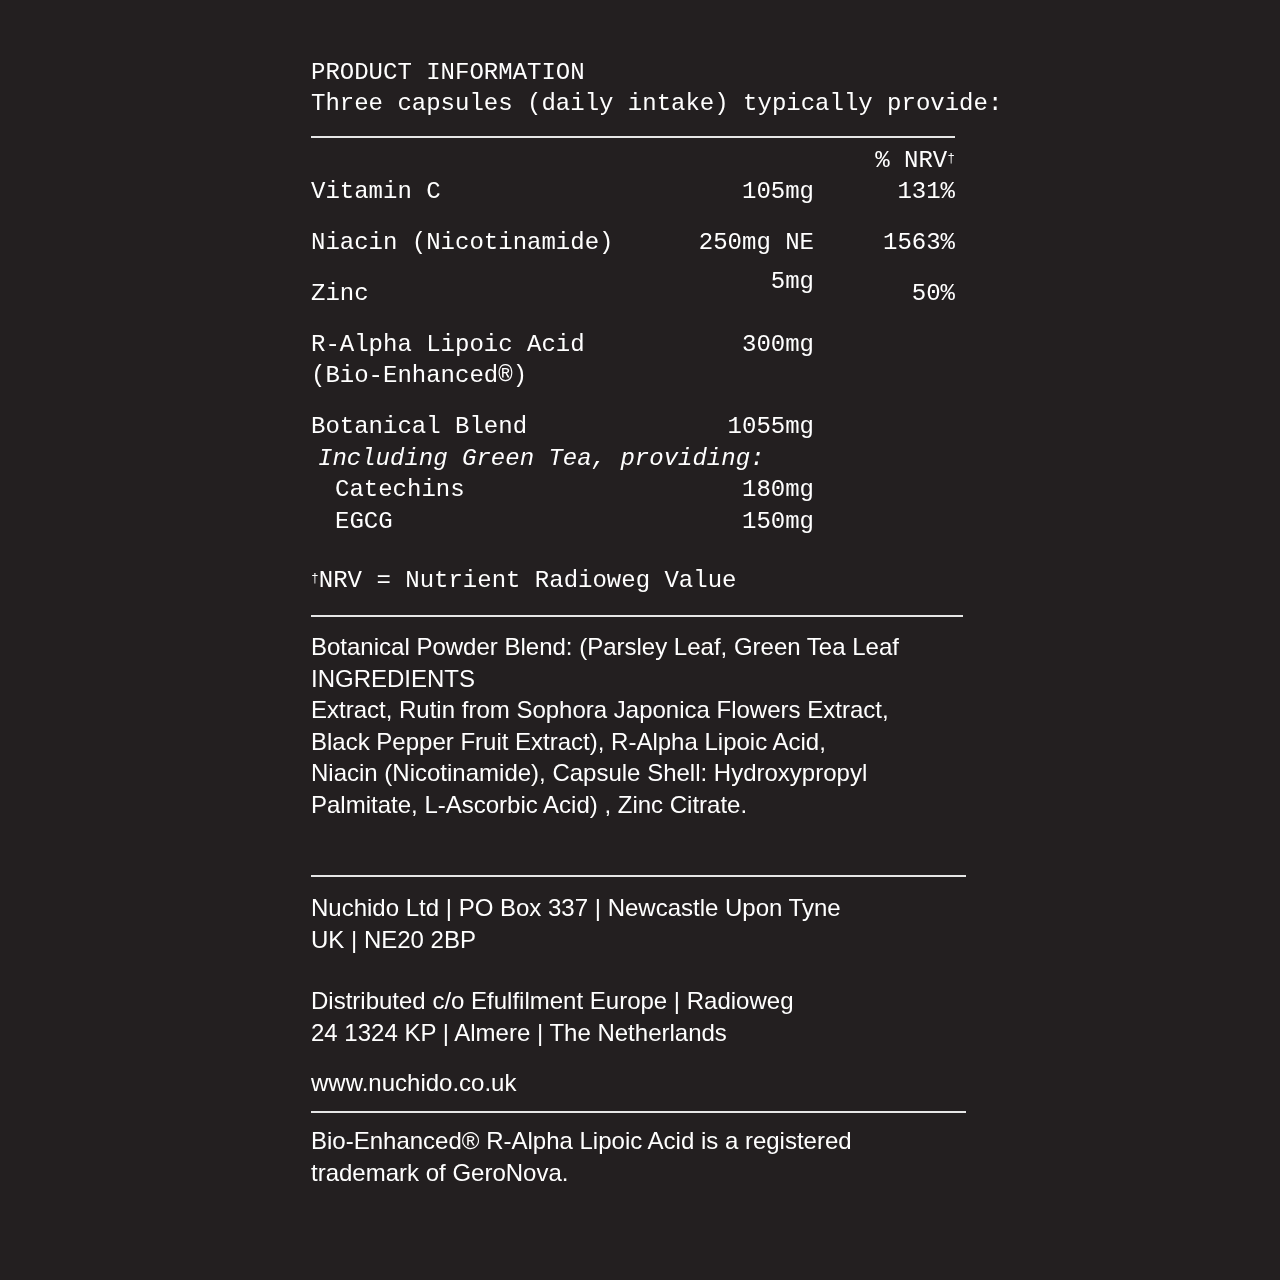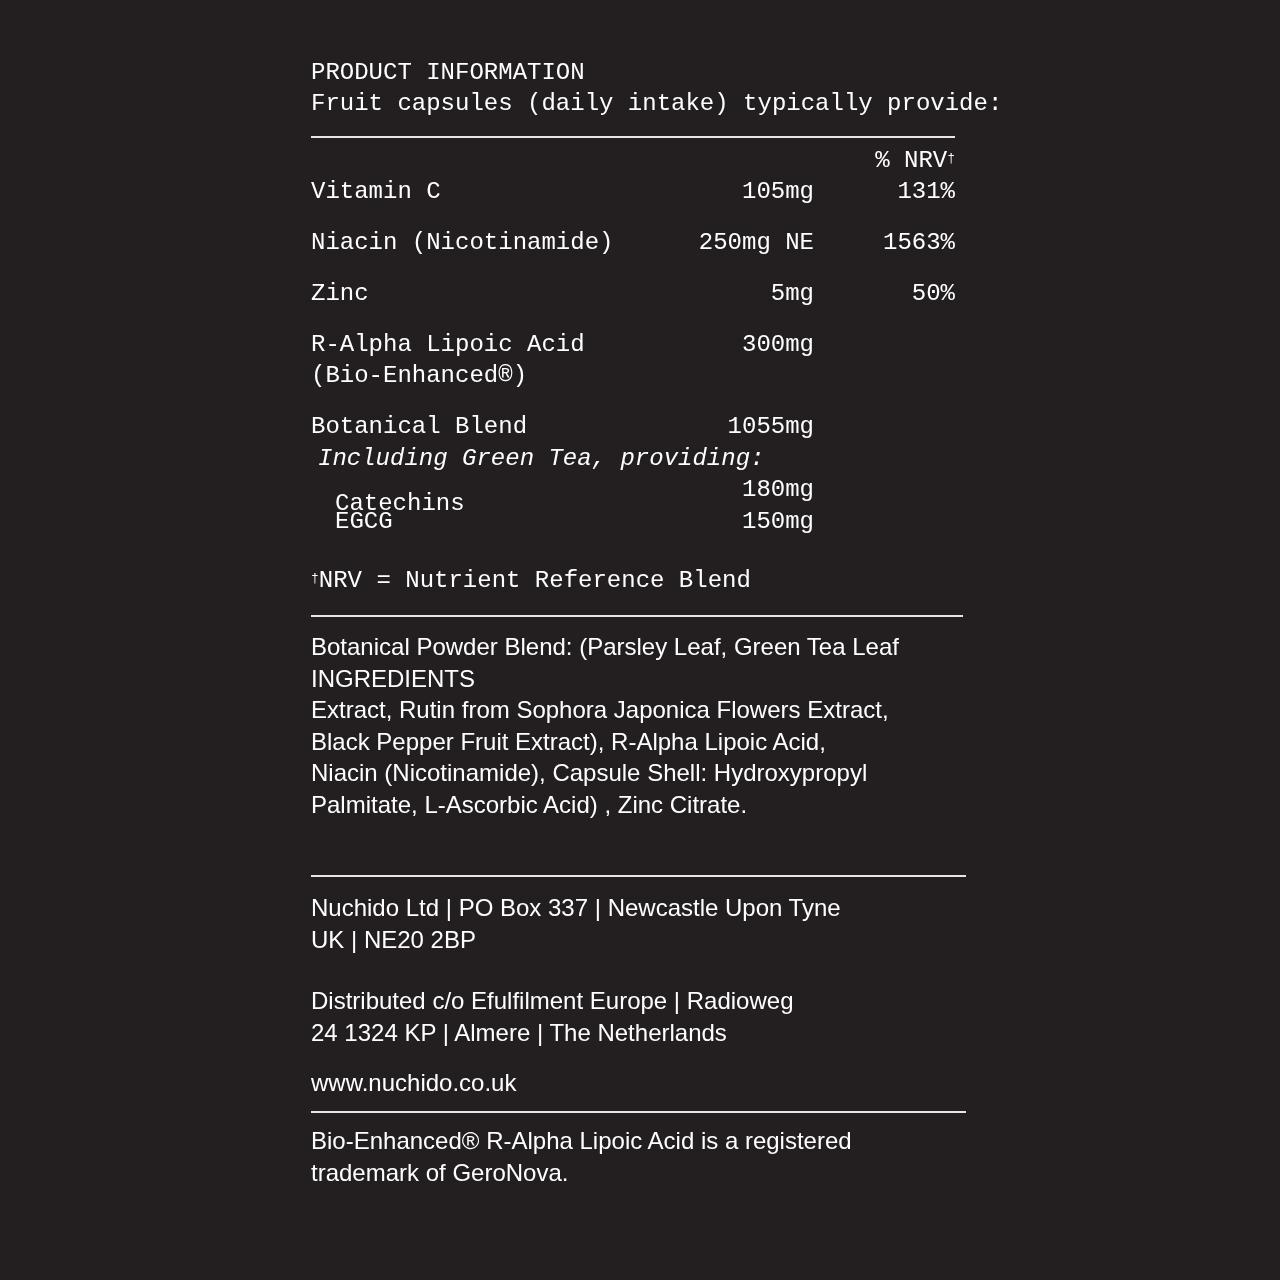--- a/index.html
+++ b/index.html
@@ -16,62 +16,62 @@
   .rule { position: absolute; height: 2px; background: #e6e6e6; left: 311px; }
   .right { text-align: right; }
   .italic { font-style: italic; }
   sup.dagger { font-size: 13px; vertical-align: top; position: relative; top: -2px; }
   .block { position: absolute; left: 311px; line-height: 31.5px; white-space: nowrap; }
 </style>
 </head>
 <body>
 
 <div class="abs" style="left:311px; top:57px;">PRODUCT INFORMATION</div>
-<div class="abs" style="left:311px; top:88px;">Fruit capsules (daily intake) typically provide:</div>
+<div class="abs" style="left:311px; top:88px;">Three capsules (daily intake) typically provide:</div>
 <div class="rule" style="top:136px; width:644px;"></div>
 
 <div class="abs right" style="right:325px; top:145px;"><span>% NRV</span><sup class="dagger">†</sup></div>
 
 <div>
   <div>
     <div class="abs" style="left:311px; top:176px;">Vitamin C</div>
     <div class="abs right" style="right:466px; top:176px;">105mg</div>
     <div class="abs right" style="right:325px; top:176px;">131%</div>
   </div>
   <div>
     <div class="abs" style="left:311px; top:227px;">Niacin (Nicotinamide)</div>
     <div class="abs right" style="right:466px; top:227px;">250mg NE</div>
     <div class="abs right" style="right:325px; top:227px;">1563%</div>
   </div>
   <div>
     <div class="abs" style="left:311px; top:278px;">Zinc</div>
-    <div class="abs right" style="right:466px; top:278px;margin-left:40px;">5mg</div>
+    <div class="abs right" style="right:466px; top:266px;margin-left:40px;">5mg</div>
     <div class="abs right" style="right:325px; top:278px;">50%</div>
   </div>
   <div>
     <div class="abs" style="left:311px; top:329px;">R-Alpha Lipoic Acid</div>
     <div class="abs" style="left:311px; top:360px;">(Bio-Enhanced®)</div>
     <div class="abs right" style="right:466px; top:329px;">300mg</div>
   </div>
   <div>
     <div class="abs" style="left:311px; top:411px;">Botanical Blend</div>
     <div class="abs right" style="right:466px; top:411px;">1055mg</div>
   </div>
   <div class="abs italic" style="left:318px; top:443px;">Including Green Tea, providing:</div>
   <div>
-    <div class="abs" style="left:335px; top:488px;">Catechins</div>
+    <div class="abs" style="left:335px; top:474px;">Catechins</div>
     <div class="abs right" style="right:466px; top:474px;">180mg</div>
   </div>
   <div>
     <div class="abs" style="left:335px; top:506px;">EGCG</div>
     <div class="abs right" style="right:466px; top:506px;">150mg</div>
   </div>
 </div>
 
-<div class="abs" style="left:311px; top:565px;"><sup class="dagger">†</sup><span>NRV = Nutrient Reference Blend</span></div>
+<div class="abs" style="left:311px; top:565px;"><sup class="dagger">†</sup><span>NRV = Nutrient Radioweg Value</span></div>
 <div class="rule" style="top:615px; width:652px;"></div>
 
 <div class="block" style="top:631px;">
   <div>Botanical Powder Blend: (Parsley Leaf, Green Tea Leaf</div>
   <div>INGREDIENTS</div>
   <div>Extract, Rutin from Sophora Japonica Flowers Extract,</div>
   <div>Black Pepper Fruit Extract), R-Alpha Lipoic Acid,</div>
   <div>Niacin (Nicotinamide), Capsule Shell: Hydroxypropyl</div>
   <div>Palmitate, L-Ascorbic Acid) , Zinc Citrate.</div>
 </div>

